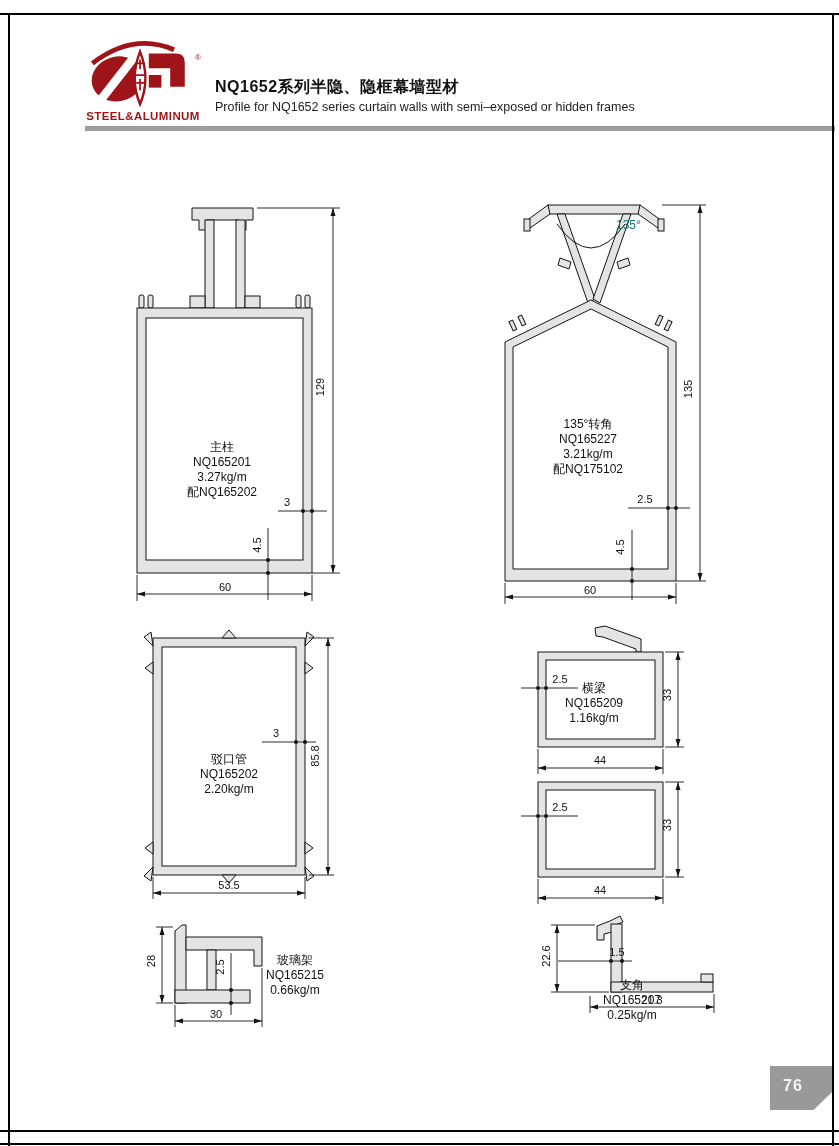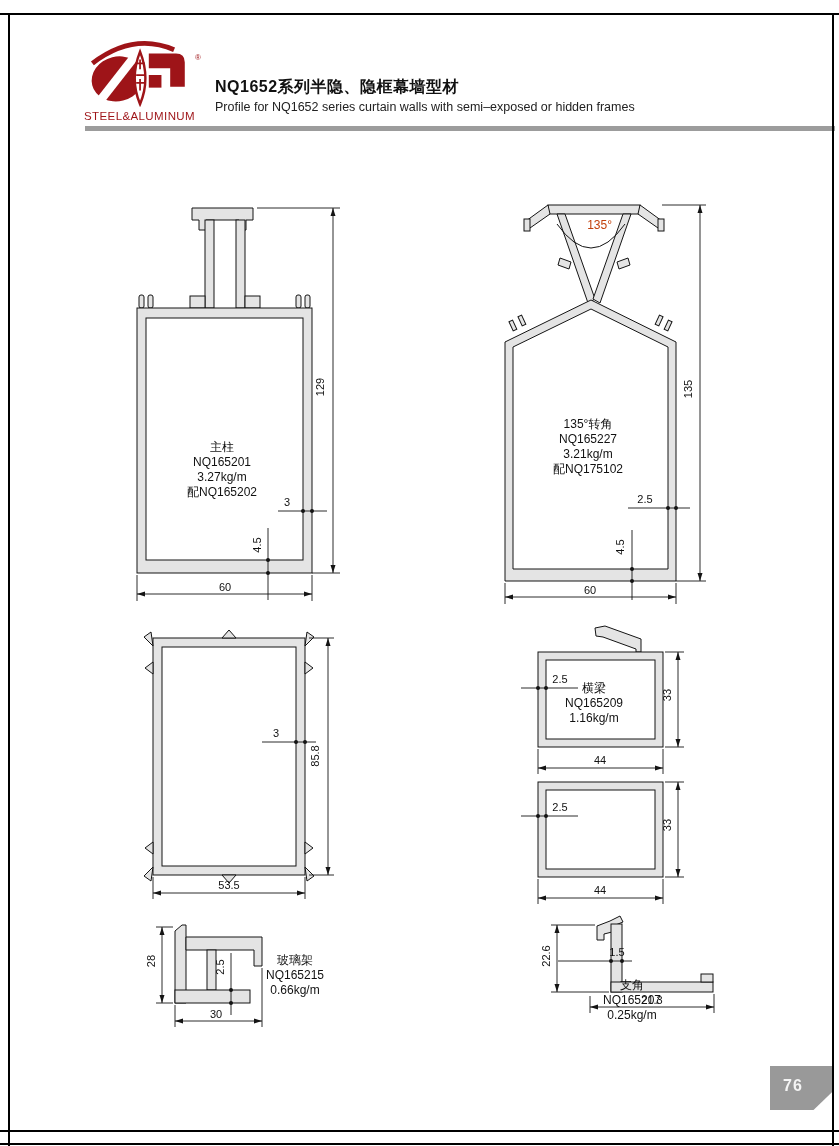--- a/index.html
+++ b/index.html
@@ -1,38 +1,38 @@
 <!DOCTYPE html>
 <html style="--brand-red: #9e1418; --profile-fill: #e4e4e4; --divider-gray: #9c9c9c; --page-tab: #999999;"><head>
 <meta charset="utf-8">
 <style>
   html,body{margin:0;padding:0;background:#fff;}
   #page{position:relative;width:839px;height:1146px;background:#fff;overflow:hidden;
         font-family:"Liberation Sans","DejaVu Sans",sans-serif;color:#141414;}
   .hline,.vline{position:absolute;background:#000;z-index:6;}
   
-  .wordmark{position:absolute;left:84px;top:110px;width:118px;text-align:left;
-            font-size:11.5px;font-weight:normal;letter-spacing:.4px;color:var(--brand-red,#9e1418);}
+  .wordmark{position:absolute;left:84px;top:110px;width:118px;text-align:center;
+            font-size:11.5px;font-weight:bold;letter-spacing:.4px;color:var(--brand-red,#9e1418);}
   .regmark{position:absolute;left:195px;top:53px;font-size:8px;color:var(--brand-red,#9e1418);}
   .title-cn{position:absolute;left:215px;top:77px;font-size:16px;font-weight:bold;color:#111;letter-spacing:.5px;}
   .title-en{position:absolute;left:215px;top:100px;font-size:12.5px;color:#222;}
   .graybar{position:absolute;left:85px;top:126px;width:750px;height:5px;background:var(--divider-gray,#9c9c9c);}
   
   svg.draw{position:absolute;overflow:visible;}
   .prof rect,.prof path,.prof polygon,.prof ellipse{fill:var(--profile-fill,#e4e4e4);stroke:#141414;stroke-width:1;}
   .prof .hole{fill:#fff;}
   .prof .arc{fill:none;stroke:#141414;stroke-width:1;}
   .dim .dl{fill:none;stroke:#141414;stroke-width:.9;}
   .dim .ah{fill:#141414;stroke:none;}
   .dim circle{fill:#141414;stroke:none;}
   
   .t{position:absolute;font-size:11px;color:#111;text-align:center;white-space:nowrap;}
   .tv{position:absolute;width:34px;font-size:11px;color:#111;text-align:center;white-space:nowrap;
       transform:rotate(-90deg);}
-  .ta{position:absolute;font-size:12px;color:#c2410c;text-align:right;}
+  .ta{position:absolute;font-size:12px;color:#0f766e;text-align:left;margin-left:44px;}
   .plabel{position:absolute;text-align:center;font-size:12px;line-height:15px;color:#111;white-space:nowrap;}
   
   .disclaimer{position:absolute;left:130px;top:1073px;width:640px;text-align:center;
               font-size:12px;font-weight:600;color:#111;}
   .pagetab{position:absolute;left:770px;top:1066px;width:64px;height:44px;background:var(--page-tab,#999);
            clip-path:polygon(0 0,100% 0,100% 55%,68% 100%,0 100%);z-index:5;}
   .pagetab span{position:absolute;left:13px;top:11px;font-size:16px;font-weight:bold;
                 color:#f4f4f4;letter-spacing:1px;}
 </style>
 </head>
@@ -168,20 +168,25 @@
         <circle cx="305" cy="742" r="2"></circle>
       <path class="dl" d="M309,638 H334 M309,875 H334 M328,638 V875"></path>
       <path class="ah" d="M328,638 l-2.5,8 h5 z M328,875 l-2.5,-8 h5 z"></path>
       <path class="dl" d="M153,877 V899 M305,877 V899 M153,893 H305"></path>
       <path class="ah" d="M153,893 l8,-2.5 v5 z M305,893 l-8,-2.5 v5 z"></path>
     </g>
   </svg>
   <div class="t" style="left:270px;top:727px;width:12px;">3</div>
   <div class="tv" style="left:298px;top:750px;">85.8</div>
   <div class="t" style="left:211px;top:879px;width:36px;">53.5</div>
+  <div class="plabel" style="left:164px;top:752px;width:130px;">
+    <div>驳口管</div>
+    <div>NQ165202</div>
+    <div>2.20kg/m</div>
+  </div>
 
   <svg class="draw" style="left:525px;top:620px;" width="195" height="155" viewBox="525 620 195 155">
     <g class="prof">
       <polygon points="641,652 641,639 605,626 595,628 596,636 603,637 636,649 636,652"></polygon>
       <rect x="538" y="652" width="125" height="95"></rect>
       <rect class="hole" x="546" y="660" width="109" height="79"></rect>
     </g>
     <g class="dim">
       <path class="dl" d="M521,688 H578"></path>
       <circle cx="538" cy="688" r="2"></circle>

